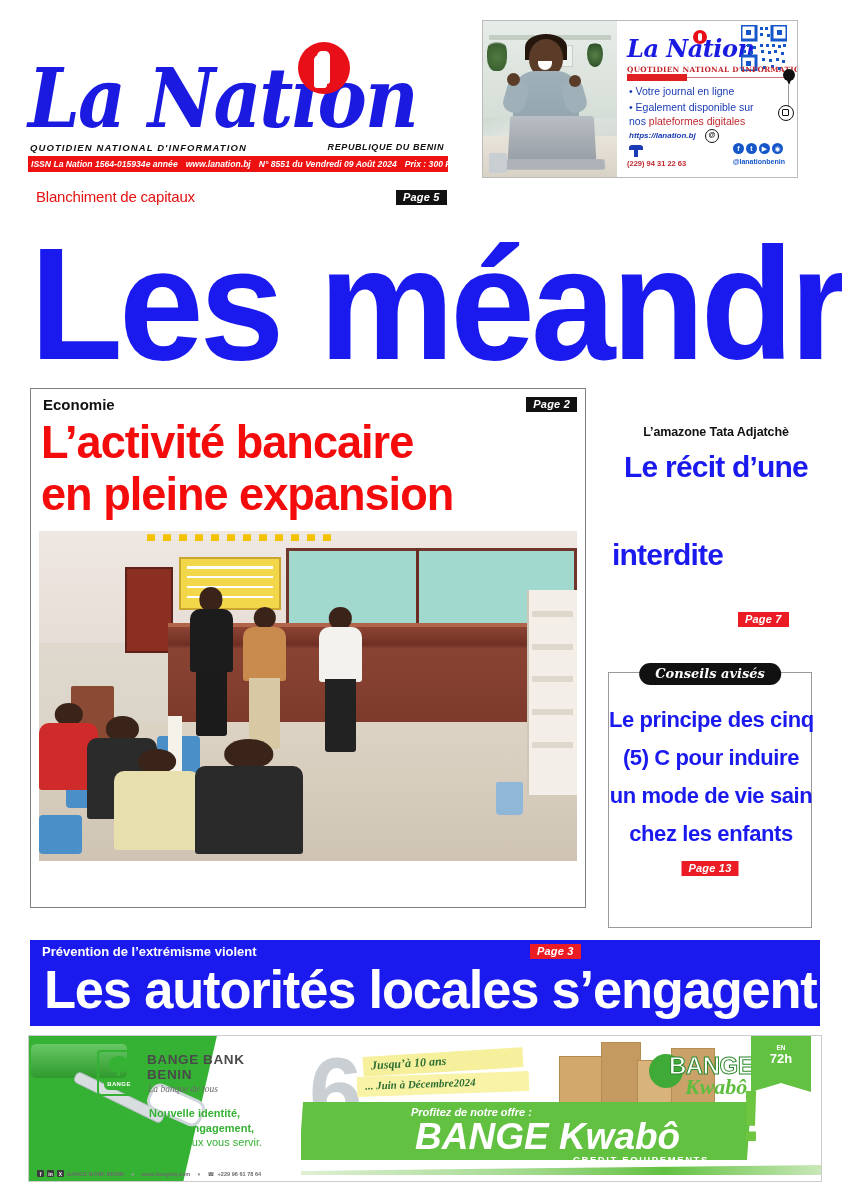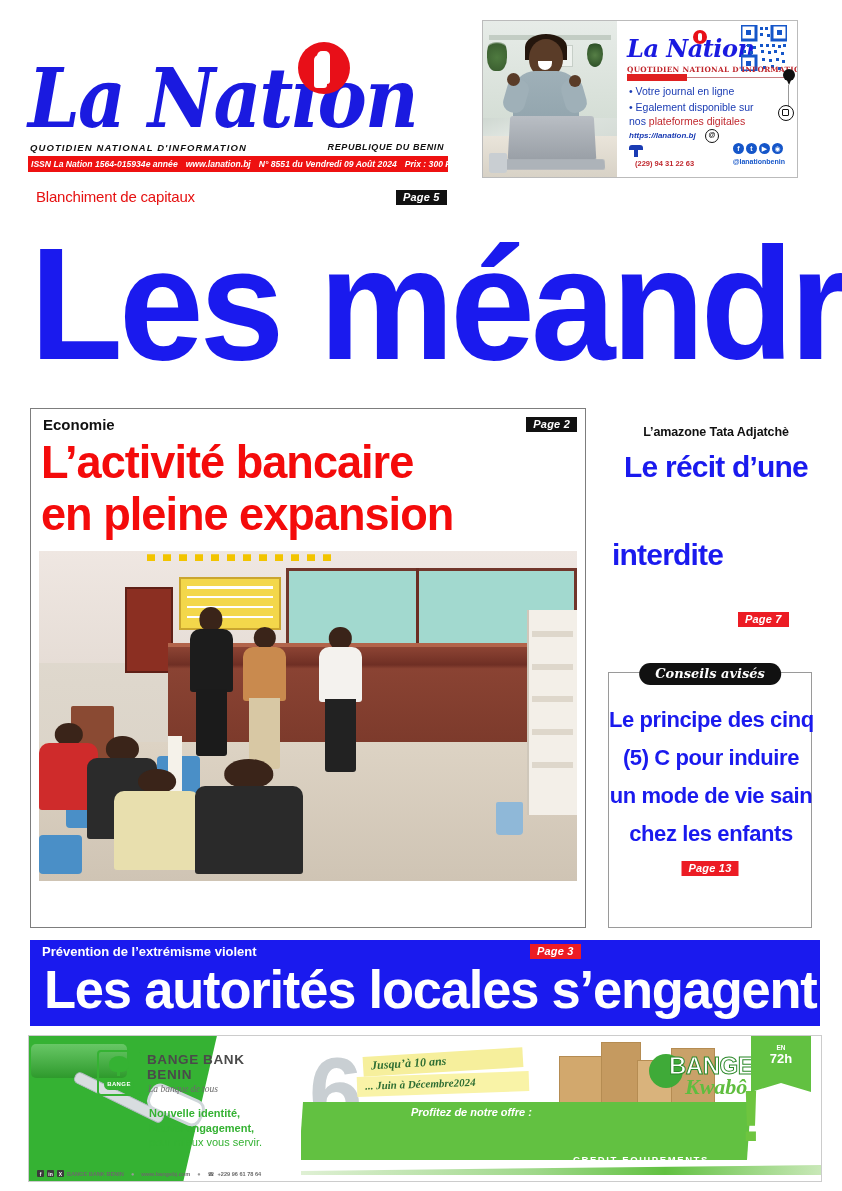--- a/index.html
+++ b/index.html
@@ -102,21 +102,21 @@
   .ta-li1{top:64px;}
   .ta-li2{top:80px;}
   .ta-li3{top:94px;color:#1a3bb3;}
   .ta-li3 b{color:#c0272d;font-weight:normal;}
   .ta-url{position:absolute;left:12px;top:110px;font-size:8px;font-weight:bold;font-style:italic;color:#1a3bb3;}
   .ta-at{position:absolute;left:88px;top:108px;width:12px;height:12px;border:1.4px solid #111;border-radius:50%;
     font-size:7px;text-align:center;line-height:10px;font-weight:bold;}
   .ta-phone-ico{position:absolute;left:12px;top:124px;width:14px;height:12px;}
   .ta-phone-ico b{position:absolute;left:0;top:0;width:14px;height:5px;background:#1a3bb3;border-radius:3px 3px 0 0;display:block;}
   .ta-phone-ico i{position:absolute;left:5px;top:5px;width:4px;height:7px;background:#1a3bb3;display:block;}
-  .ta-phone{position:absolute;left:10px;top:138px;font-size:7.5px;font-weight:bold;color:#c0272d;margin-left:8px;}
+  .ta-phone{position:absolute;left:10px;top:138px;font-size:7.5px;font-weight:bold;color:#c0272d;}
   .ta-soc{position:absolute;right:14px;top:122px;display:flex;gap:2px;}
   .ta-soc span{width:11px;height:11px;border-radius:50%;background:#1556c9;color:#fff;font-size:7px;
     display:flex;align-items:center;justify-content:center;font-weight:bold;}
   .ta-handle{position:absolute;right:12px;top:137px;font-size:7px;font-weight:bold;color:#1556c9;}
   .ta-pin{position:absolute;right:2px;top:48px;width:12px;height:16px;}
   .ta-pin b{position:absolute;left:0;top:0;width:12px;height:12px;border-radius:50% 50% 50% 50%;background:#111;display:block;}
   .ta-pin i{position:absolute;left:3px;top:9px;width:0;height:0;border-left:3px solid transparent;border-right:3px solid transparent;border-top:7px solid #111;display:block;}
   .ta-lock{position:absolute;right:3px;top:84px;width:14px;height:14px;border:1.6px solid #111;border-radius:50%;}
   .ta-lock:after{content:"";position:absolute;left:3px;top:3px;width:5px;height:5px;border:1.4px solid #111;border-radius:1px;}
   .ta-vline{position:absolute;right:8.5px;top:64px;width:1px;height:22px;background:#999;}
@@ -135,21 +135,21 @@
   .mainhead{
     position:absolute;left:30px;top:208px;width:790px;height:192px;
     font-family:"Liberation Sans","DejaVu Sans",sans-serif;
     font-weight:bold;color:#1a1aee;
     font-size:160px;line-height:192px;letter-spacing:-4px;
     white-space:nowrap;
     transform:scaleX(0.95);transform-origin:left center;
   }
 
   
-  .econbox{position:absolute;left:30px;top:408px;width:556px;height:520px;
+  .econbox{position:absolute;left:30px;top:388px;width:556px;height:520px;
     border:1.5px solid #7d7d7d;background:#fff;box-sizing:border-box;padding-left:8px;}
   .econ-kicker{position:absolute;left:12px;top:7px;font-size:15px;font-weight:bold;color:#111;}
   .badge-p2{position:absolute;right:8px;top:8px;}
   .econ-h1,.econ-h2{
     position:absolute;left:10px;width:540px;color:#f40b0b;font-weight:bold;
     font-size:46px;line-height:46px;letter-spacing:-1px;white-space:nowrap;
     transform:scaleX(0.98);transform-origin:left center;
   }
   .econ-h1{top:30px;}
   .econ-h2{top:82px;}
@@ -557,20 +557,21 @@
         <i style="left:112px;top:10px;width:42px;height:60px;background:#c9a169;"></i>
       </div>
       <div class="bar-yel1">
           <span>Jusqu’à 10 ans</span>
         </div>
       <div class="bar-yel2">
           <span>... Juin à Décembre2024</span>
         </div>
       <div class="bar-band"></div>
       <div class="bar-offre">Profitez de notre offre :</div>
+      <div class="bar-kwabo">BANGE Kwabô</div>
       <div class="bar-credit">CREDIT EQUIPEMENTS</div>
       <div class="bar-logocircle"></div>
       <div class="bar-bange">BANGE</div>
       <div class="bar-kw">Kwabô</div>
       <div class="bar-excl">!</div>
       <div class="bar-ribbon">
         <b>EN</b>
         <i>72h</i>
       </div>
       <div class="bar-swoosh"></div>

